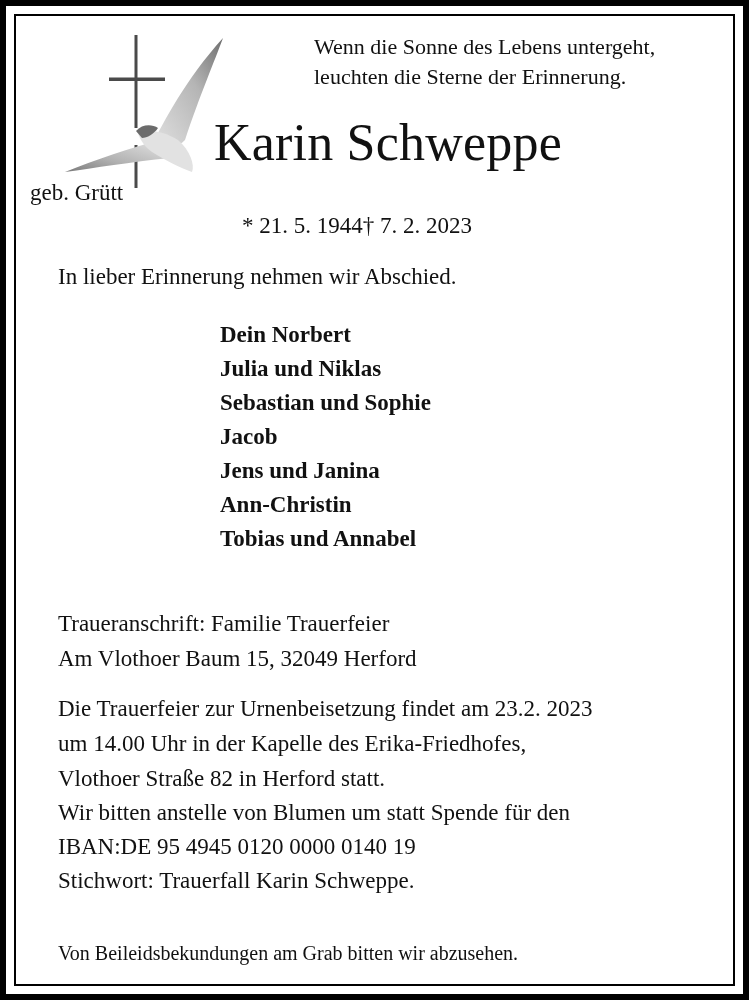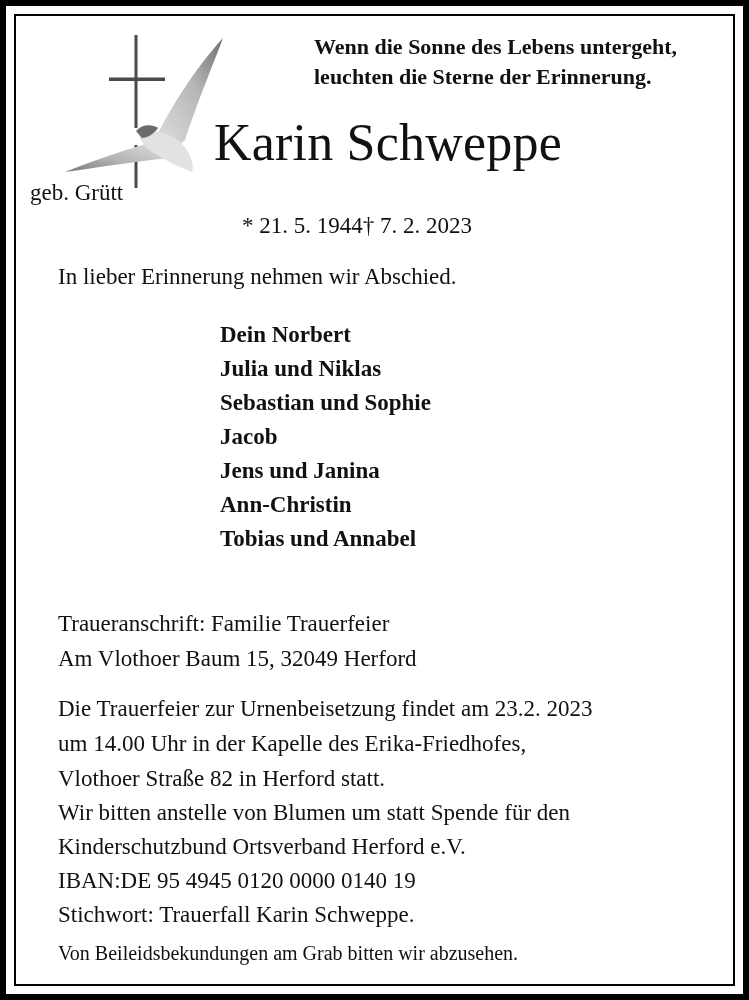--- a/index.html
+++ b/index.html
@@ -3,21 +3,21 @@
 <meta charset="utf-8">
 <style>
   html, body { margin: 0; padding: 0; background: #ffffff; }
   body { width: 749px; height: 1000px; position: relative; overflow: hidden;
          font-family: "Liberation Serif", "DejaVu Serif", serif; color: #111111; }
   .frame-outer { position: absolute; left: 0; top: 0; width: 749px; height: 1000px;
                  box-sizing: border-box; border: 6px solid #000000; background: #ffffff; }
   .frame-inner { position: absolute; left: 8px; top: 8px; right: 8px; bottom: 8px;
                  border: 2px solid #000000; }
   .abs { position: absolute; white-space: nowrap; }
-  .motto { left: 314px; top: 32px; font-size: 22px; line-height: 30px; font-weight: bold; }
+  .motto { left: 314px; top: 32px; font-size: 22px; line-height: 30px; }
   .name { left: 214px; top: 112px; font-size: 52px; line-height: 62px; letter-spacing: 0.2px; }
   .maiden { left: 0; width: 749px; text-align: left; top: 178px; font-size: 23px; line-height: 30px; padding-left: 30px; box-sizing: border-box; }
   .dates { left: 242px; top: 211px; font-size: 23px; line-height: 30px; }
   .dates .death { }
   .farewell { left: 58px; top: 262px; font-size: 23px; line-height: 30px; }
   .mourners { left: 220px; top: 318px; font-size: 23px; line-height: 34px; font-weight: bold; }
   .mourners div { white-space: nowrap; }
   .address { left: 58px; top: 606px; font-size: 23px; line-height: 35px; }
   .ceremony { left: 58px; top: 691px; font-size: 23px; line-height: 35px; }
   .donation { left: 58px; top: 796px; font-size: 23px; line-height: 34px; }
@@ -94,18 +94,17 @@
 </div>
 
 <div class="abs ceremony">
   <div>Die Trauerfeier zur Urnenbeisetzung findet am 23.2. 2023</div>
   <div>um 14.00 Uhr in der Kapelle des Erika-Friedhofes,</div>
   <div>Vlothoer Straße 82 in Herford statt.</div>
 </div>
 
 <div class="abs donation">
   <div>Wir bitten anstelle von Blumen um statt Spende für den</div>
-  <div>Kinderschutzbund Ortsverband Herford e.V.</div>
   <div>IBAN:DE 95 4945 0120 0000 0140 19</div>
   <div>Stichwort: Trauerfall Karin Schweppe.</div>
 </div>
 
 <div class="abs closing">Von Beileidsbekundungen am Grab bitten wir abzusehen.</div>
 
 </body></html>

